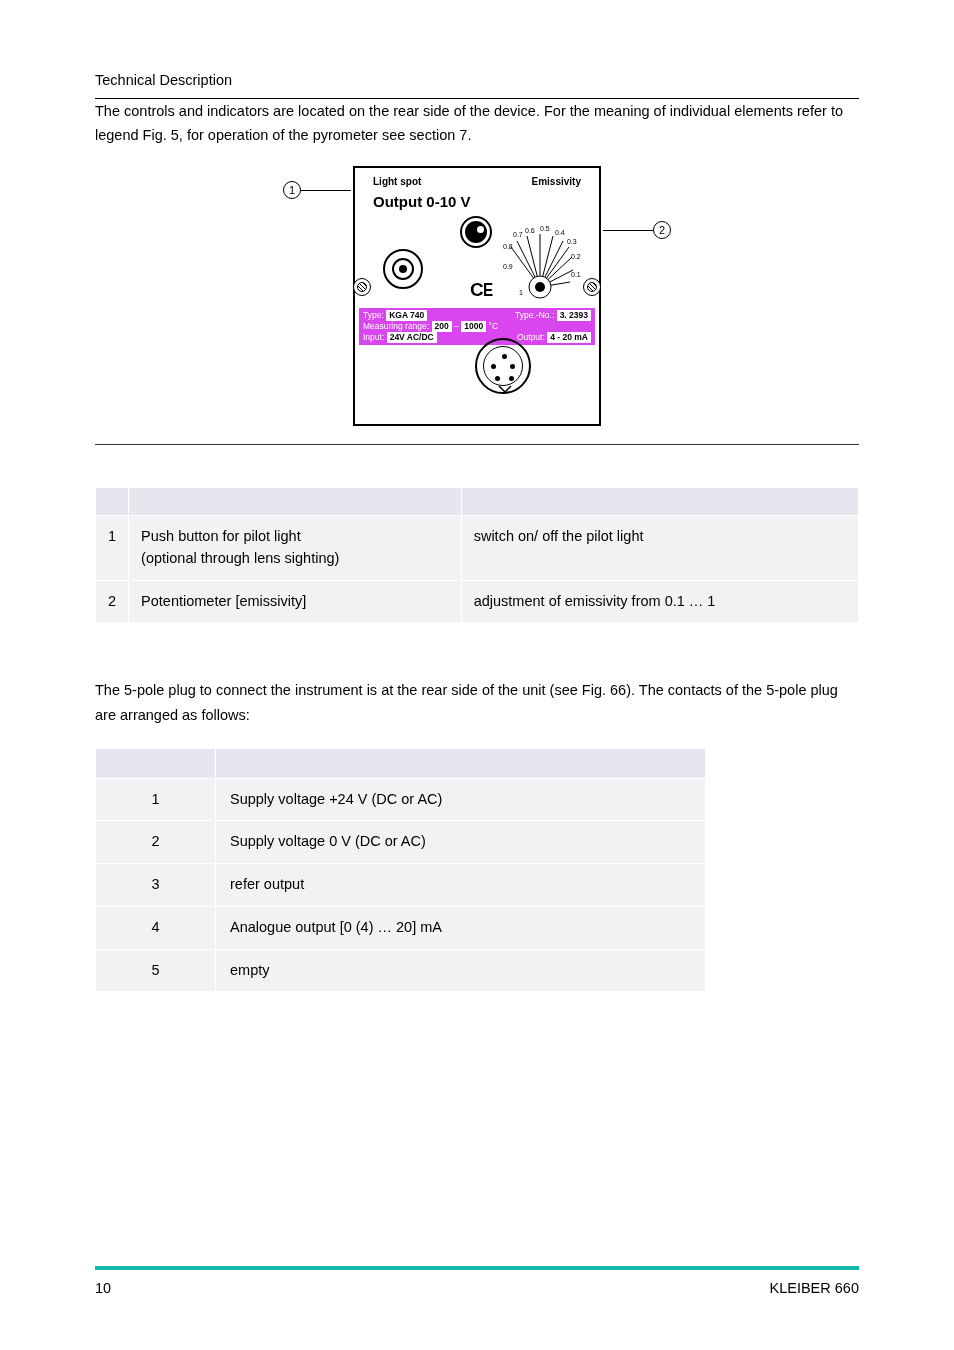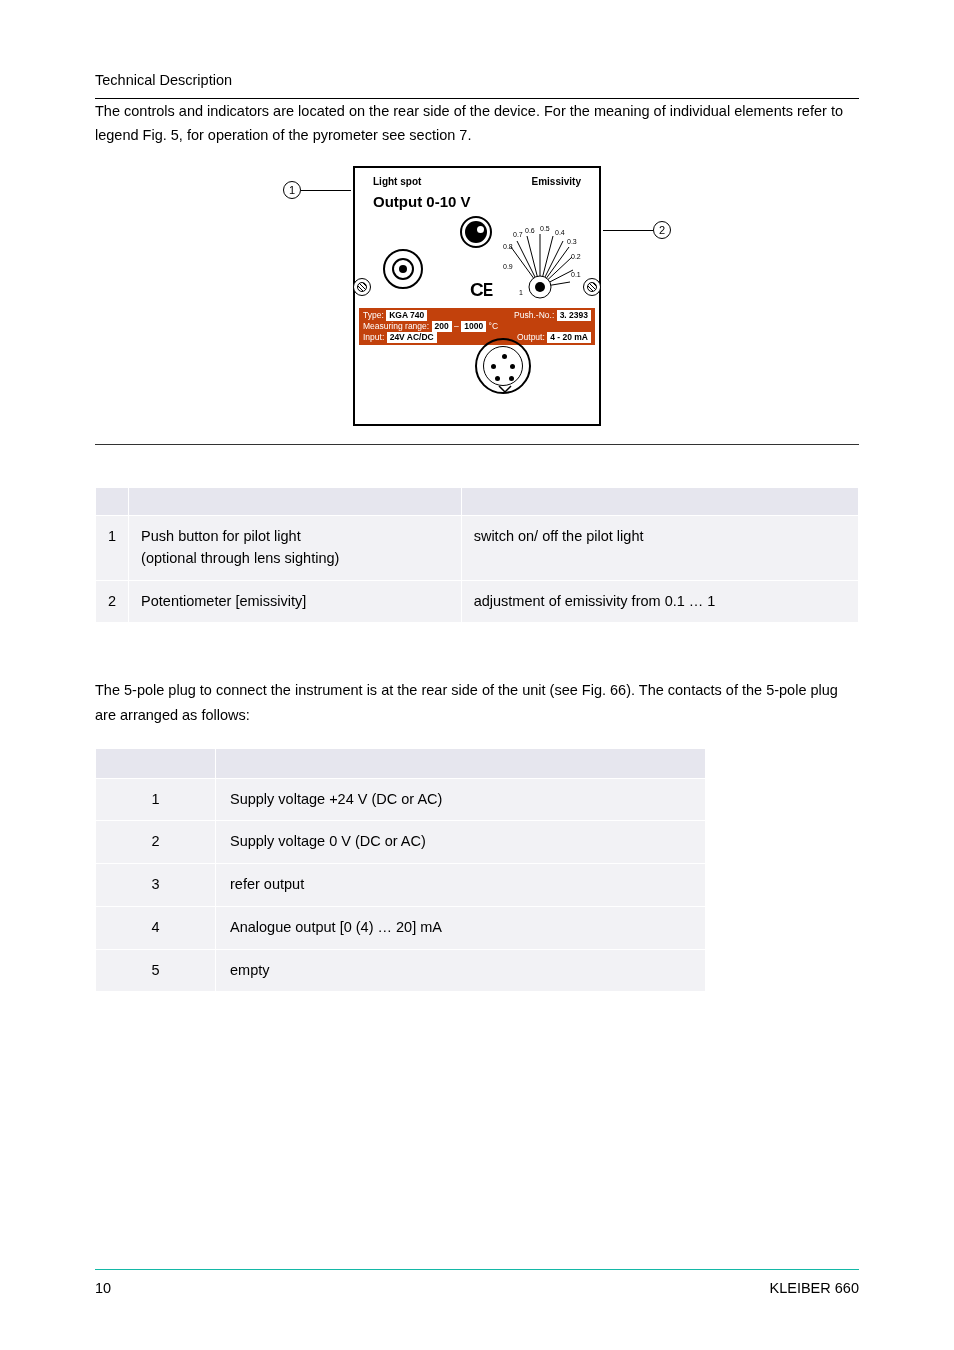--- a/index.html
+++ b/index.html
@@ -164,21 +164,21 @@
   .ce-mark {
     position: absolute;
     left: 115px;
     top: 60px;
     font-weight: bold;
     font-size: 19px;
     letter-spacing: -2px;
     font-family: Arial, sans-serif;
   }
   .type-band {
-    background: #c2410c;
+    background: #d946ef;
     color: #fff;
     font-size: 8.5px;
     line-height: 1.3;
     padding: 2px 4px;
     margin: 12px 4px;
     position: relative;
   }
   .type-band .inv {
     background: #fff;
     color: #000;
@@ -276,21 +276,21 @@
   }
   table.pins td.pin-num {
     width: 120px;
     text-align: center;
   }
   .footer {
     position: absolute;
     bottom: 50px;
     left: 95px;
     right: 95px;
-    border-top: 1px solid #14b8a6;
+    border-top: 4px solid #14b8a6;
     padding-top: 8px;
     display: flex;
     justify-content: space-between;
     font-size: 14.5px;
   }
 </style>
 </head>
 <body>
 
 <div class="header-bar">
@@ -352,21 +352,21 @@
         </div>
         <div class="ce-mark">C<span style="display:inline-block;transform:scaleX(0.8)">E</span></div>
       </div>
 
       <div class="screw screw-l"></div>
       <div class="screw screw-r"></div>
 
       <div class="type-band" style="margin-top:2px;">
         <div class="row">
           <span><span>Type:</span> <span class="inv">KGA 740</span></span>
-          <span><span>Push.-No.:</span> <span class="inv">3. 2393</span></span>
+          <span><span>Type.-No.:</span> <span class="inv">3. 2393</span></span>
         </div>
         <div class="row">
           <span><span>Measuring range:</span> <span class="inv">200</span> <span>–</span> <span class="inv">1000</span> <span>°C</span></span>
         </div>
         <div class="row">
           <span><span>Input:</span> <span class="inv">24V AC/DC</span></span>
           <span><span>Output:</span> <span class="inv">4 - 20 mA</span></span>
         </div>
       </div>
 

